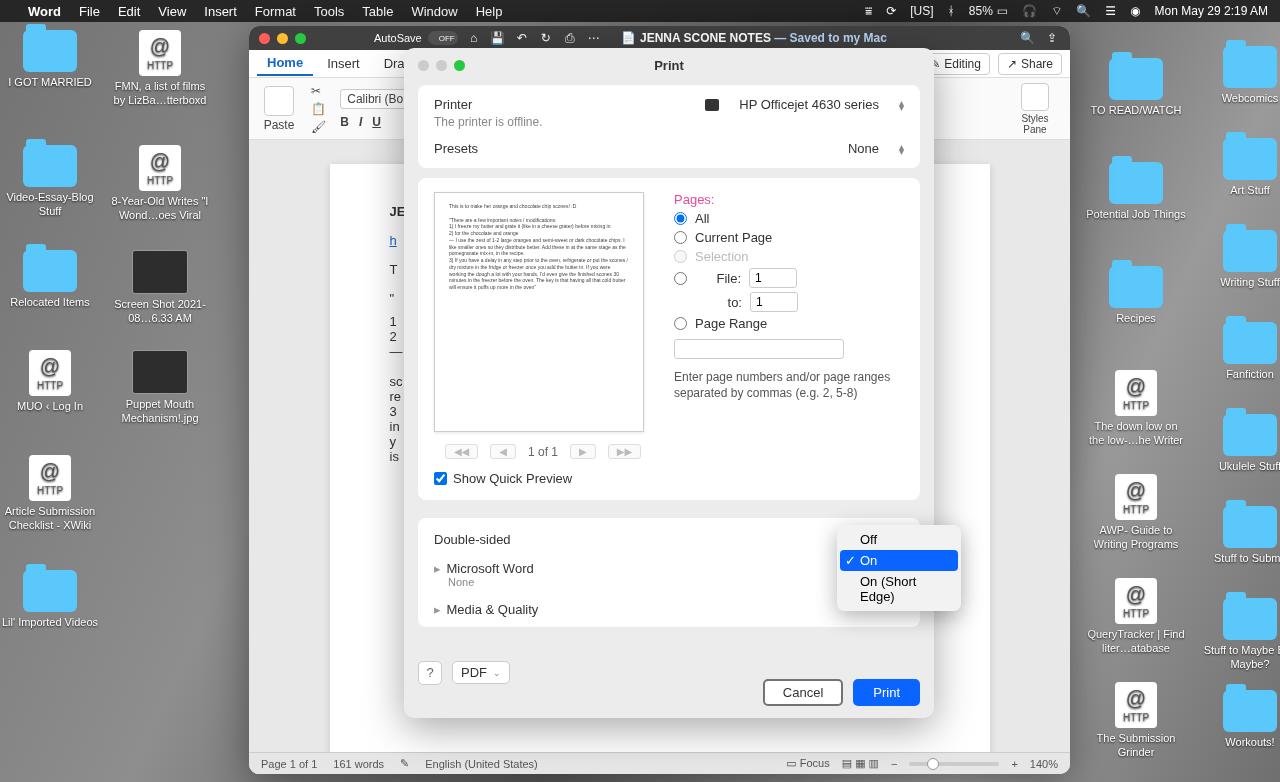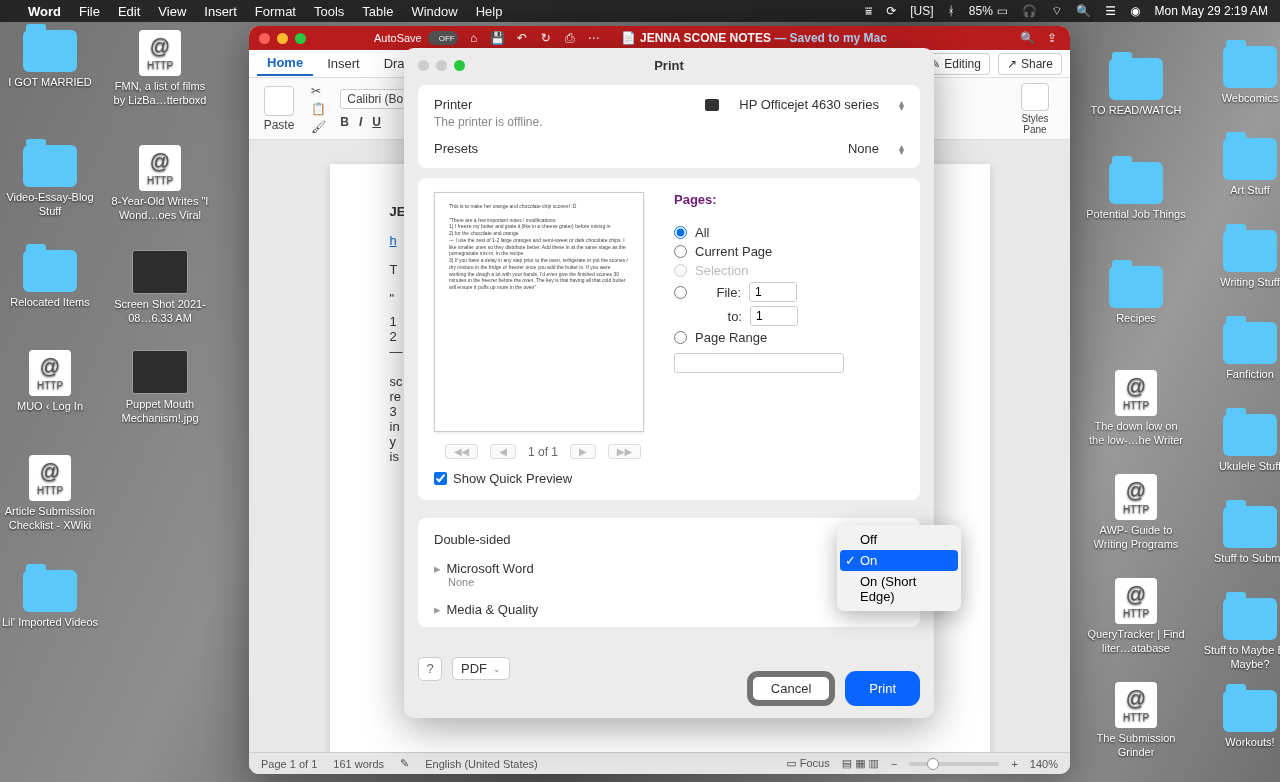--- a/index.html
+++ b/index.html
@@ -20,21 +20,21 @@
 .dicon { position: absolute; width: 100px; text-align: center; color: #fff; font-size: 11px; text-shadow: 0 1px 2px rgba(0,0,0,.8); }
 .dicon .folder { width: 54px; height: 42px; margin: 0 auto 4px; border-radius: 6px; background: #5ac8fa; position: relative; }
 .dicon .folder::before { content: ""; position: absolute; top: -6px; left: 3px; width: 20px; height: 8px; border-radius: 3px 3px 0 0; background: #5ac8fa; }
 .dicon .http { width: 42px; height: 46px; margin: 0 auto 4px; background: #fff; border-radius: 4px; color: #5b5b5b; font-size: 10px; display: flex; flex-direction: column; align-items: center; justify-content: center; gap: 2px; }
 .dicon .http::before { content: "@"; font-size: 20px; color: #555; }
 .dicon .thumb { width: 56px; height: 44px; margin: 0 auto 4px; background: #2d2d2d; border: 1px solid #999; border-radius: 3px; }
 .dicon .label { line-height: 1.25; }
 
 
 .word-window { position: absolute; left: 249px; top: 26px; width: 821px; height: 748px; background: #f2f2f2; border-radius: 10px; overflow: hidden; box-shadow: 0 8px 40px rgba(0,0,0,.4); z-index: 20; }
-.word-title { height: 24px; background: #b91c1c; display: flex; align-items: center; color: #fff; font-size: 12px; padding: 0 10px; gap: 8px; }
+.word-title { height: 24px; background: #404040; display: flex; align-items: center; color: #fff; font-size: 12px; padding: 0 10px; gap: 8px; }
 .word-title .traffic { display: flex; gap: 7px; }
 .word-title .dot { width: 11px; height: 11px; border-radius: 50%; }
 .word-title .autosave { margin-left: 60px; display: flex; align-items: center; gap: 6px; font-size: 11px; }
 .word-title .pill { width: 30px; height: 14px; border-radius: 7px; background: #555; color: #fff; font-size: 8px; display: flex; align-items: center; justify-content: flex-end; padding: 0 3px; }
 .word-title .doc { margin-left: 20px; font-weight: 600; }
 .word-title .saved { color: #b8d4f5; }
 .word-title .ticon { width: 16px; text-align: center; }
 .ribbon-tabs { height: 28px; background: #fff; border-bottom: 1px solid #ddd; display: flex; align-items: center; padding: 0 8px; gap: 4px; font-size: 13px; }
 .ribbon-tabs .tab { padding: 4px 10px; color: #333; cursor: pointer; }
 .ribbon-tabs .tab.active { border-bottom: 2px solid #1866c4; font-weight: 600; color: #1866c4; }
@@ -67,40 +67,40 @@
 .print-sheet .chev { color: #888; font-size: 10px; display: inline-flex; flex-direction: column; line-height: 5px; }
 .print-body { margin: 0 14px; background: #fff; border-radius: 8px; padding: 14px 16px 14px; }
 .print-body .cols { display: flex; gap: 22px; }
 .print-preview { width: 218px; }
 .print-preview .page { width: 210px; height: 240px; background: #fff; border: 1px solid #ccc; box-shadow: 0 1px 3px rgba(0,0,0,.1); padding: 10px 14px; font-size: 5px; color: #444; line-height: 1.35; }
 .print-preview .nav { display: flex; align-items: center; gap: 12px; margin-top: 12px; justify-content: center; font-size: 12px; color: #666; }
 .print-preview .navbtn { padding: 1px 8px; border: 1px solid #ddd; border-radius: 3px; background: #fafafa; color: #bbb; font-size: 10px; }
 .print-preview .chk { display: flex; align-items: center; gap: 6px; margin-top: 12px; font-size: 13px; }
 .print-preview .chk input { accent-color: #0070f3; }
 .opts { flex: 1; font-size: 13px; }
-.opts .lbl { color: #701a75; margin-bottom: 18px; font-weight: bold; }
+.opts .lbl { color: #ec4899; margin-bottom: 4px; }
 .opts label { display: flex; align-items: center; gap: 8px; margin: 4px 0; }
 .opts input[type=radio] { accent-color: #0070f3; }
 .opts .intxt { width: 48px; height: 20px; border: 1px solid #ccc; border-radius: 3px; padding: 0 5px; font-size: 12px; }
 .opts .ft { display: flex; align-items: center; gap: 8px; margin: 4px 0; }
 .opts .ft .flabel { width: 46px; text-align: right; }
 .opts .long { width: 170px; height: 20px; border: 1px solid #ccc; border-radius: 3px; margin-top: 4px; }
 .opts .hint { color: #555; font-size: 12px; margin-top: 10px; line-height: 1.35; }
 
 .ds-row { margin: 18px 14px 0; background: #fff; border-radius: 8px; padding: 14px 16px 10px; }
 .ds-row .r { display: flex; justify-content: space-between; align-items: center; }
 .ds-row .disc { color: #999; margin-right: 6px; }
 .ds-row .sr { margin-top: 14px; }
 .ds-row .none { font-size: 11px; color: #888; margin-left: 14px; }
 
 .print-footer { position: absolute; bottom: 12px; left: 14px; right: 14px; display: flex; align-items: center; gap: 10px; }
 .print-footer .q { width: 24px; height: 24px; border: 1px solid #ccc; border-radius: 5px; background: #fff; text-align: center; line-height: 22px; color: #666; }
 .print-footer .pdf { border: 1px solid #ccc; border-radius: 5px; background: #fff; padding: 3px 8px; display: flex; align-items: center; gap: 6px; }
 .print-footer .spacer { flex: 1; }
-.print-footer .btn { padding: 4px 18px; border-radius: 11px; font-size: 13px; border: 6px solid #737373; background: #fff; margin-top: 40px; }
+.print-footer .btn { padding: 4px 18px; border-radius: 5px; font-size: 13px; border: 2px solid #737373; background: #fff; margin-top: 40px; }
 .print-footer .btn.primary { background: #0a64ff; border-color: #0a64ff; color: #fff; }
 
 
 .dropdown { position: absolute; left: 837px; top: 525px; width: 124px; background: #f2f2f2; border-radius: 7px; box-shadow: 0 6px 22px rgba(0,0,0,.3); z-index: 40; padding: 4px 3px; font-size: 13px; }
 .dropdown .item { padding: 3px 10px 3px 20px; border-radius: 4px; position: relative; }
 .dropdown .item.sel { background: #0a64ff; color: #fff; }
 .dropdown .item.sel::before { content: "✓"; position: absolute; left: 5px; }
 </style>
 </head>
 <body>
@@ -421,20 +421,21 @@
         <div class="ft">
           <span style="width:14px"></span>
           <span class="flabel">to:</span>
           <input class="intxt" value="1" style="">
         </div>
         <label>
             <input type="radio" name="pg" style="">
             <span>Page Range</span>
           </label>
         <input class="long" style="">
+        <div class="hint">Enter page numbers and/or page ranges separated by commas (e.g. 2, 5-8)</div>
       </div>
     </div>
   </div>
 
   <div class="ds-row">
     <div class="r">
       <span>Double-sided</span>
       <span class="sel" style="opacity:.4">
         <span>On</span>
           <span class="chev">▴<br>▾</span>

